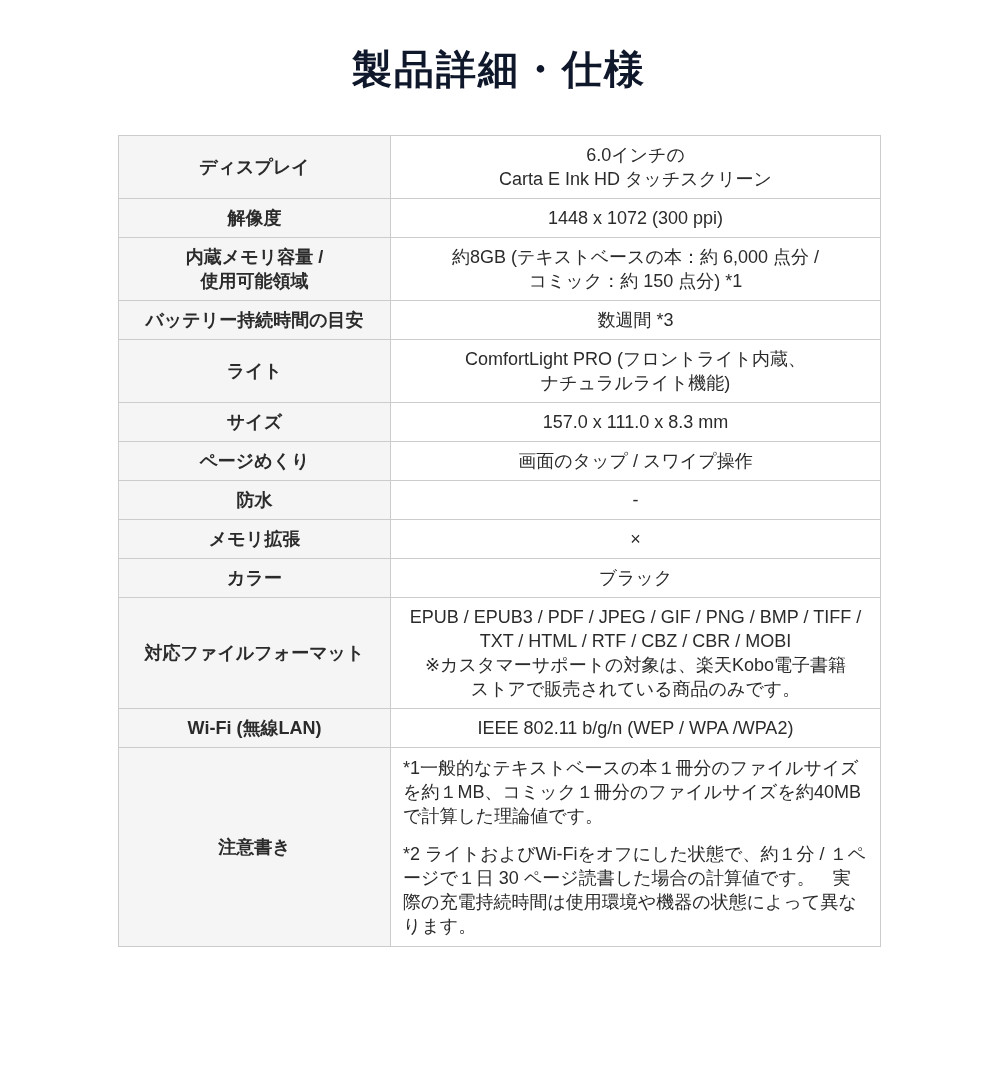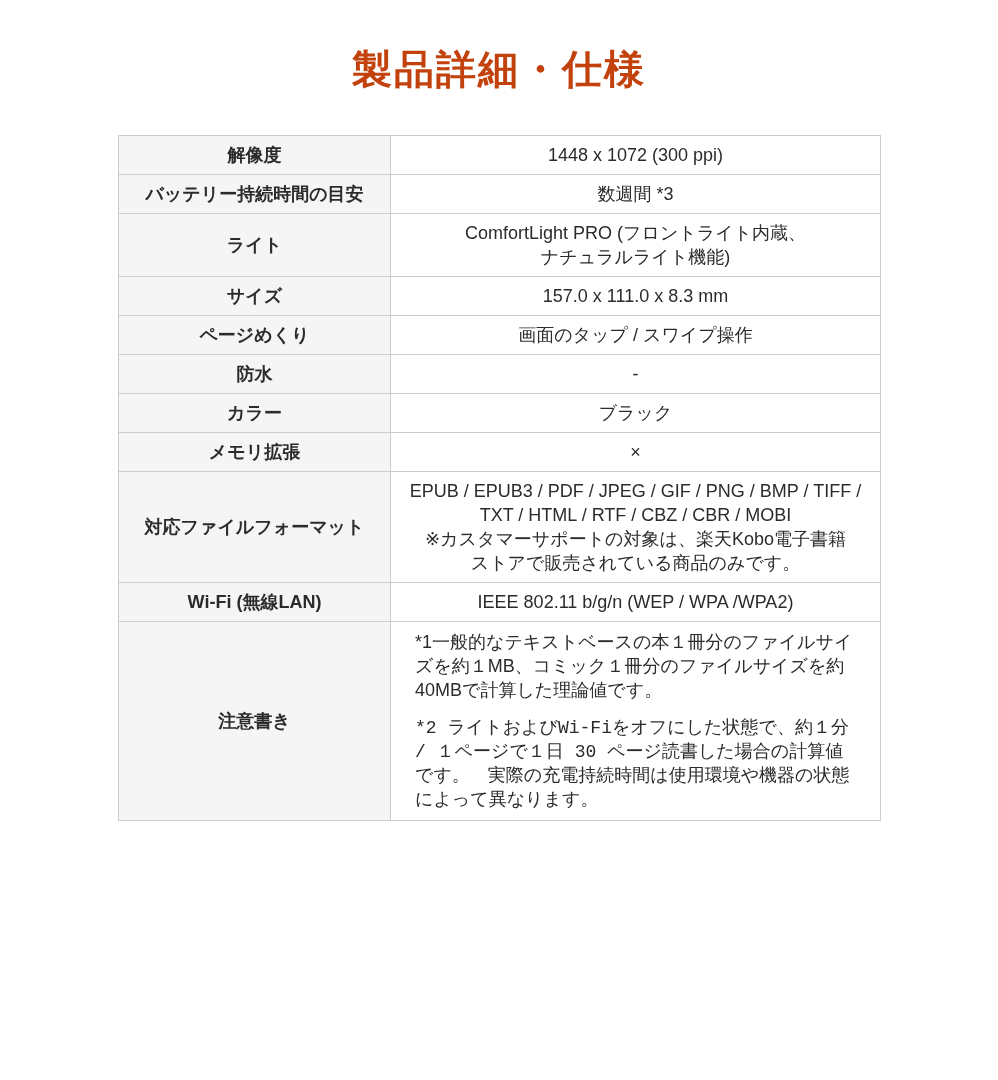--- a/index.html
+++ b/index.html
@@ -19,21 +19,21 @@
   .page {
     width: 998px;
     min-height: 1080px;
     padding-top: 42px;
   }
   .page-title {
     text-align: center;
     font-size: 40px;
     font-weight: bold;
     letter-spacing: 2px;
-    color: #c2410c;
+    color: #0f172a;
     margin-bottom: 38px;
   }
   table.spec-table {
     border-collapse: collapse;
     table-layout: fixed;
     width: 762px;
     margin-left: 118px;
   }
   table.spec-table col.c-label { width: 272px; }
   table.spec-table col.c-value { width: 490px; }
@@ -52,40 +52,51 @@
     white-space: pre-line;
   }
   table.spec-table td {
     background: var(--value-bg);
     text-align: center;
     white-space: pre-line;
   }
   table.spec-table td.left {
     text-align: left;
     white-space: normal;
-    padding: 8px 24px;
+    padding: 8px 12px;
   }
   table.spec-table td.left p { margin: 0; }
-  table.spec-table td.left p + p { margin-top: 14px; font-family: Liberation Mono, monospace; }
+  table.spec-table td.left p + p { margin-top: 14px; }
 </style>
 </head>
 <body>
 
 <div class="page">
   <h1 class="page-title">製品詳細・仕様</h1>
 
   <table class="spec-table">
     <colgroup>
       <col class="c-label">
       <col class="c-value">
     </colgroup>
     <tbody>
         <tr>
+          <th>ディスプレイ</th>
+          <td>6.0インチの
+Carta E Ink HD タッチスクリーン</td>
+        </tr>
+        <tr>
           <th>解像度</th>
           <td>1448 x 1072 (300 ppi)</td>
+        </tr>
+        <tr>
+          <th>内蔵メモリ容量 /
+使用可能領域</th>
+          <td>約8GB (テキストベースの本：約 6,000 点分 /
+コミック：約 150 点分) *1</td>
         </tr>
         <tr>
           <th>バッテリー持続時間の目安</th>
           <td>数週間 *3</td>
         </tr>
         <tr>
           <th>ライト</th>
           <td>ComfortLight PRO (フロントライト内蔵、
 ナチュラルライト機能)</td>
         </tr>
@@ -95,26 +106,26 @@
         </tr>
         <tr>
           <th>ページめくり</th>
           <td>画面のタップ / スワイプ操作</td>
         </tr>
         <tr>
           <th>防水</th>
           <td>-</td>
         </tr>
         <tr>
+          <th>メモリ拡張</th>
+          <td>×</td>
+        </tr>
+        <tr>
           <th>カラー</th>
           <td>ブラック</td>
-        </tr>
-        <tr>
-          <th>メモリ拡張</th>
-          <td>×</td>
         </tr>
         <tr>
           <th>対応ファイルフォーマット</th>
           <td>EPUB / EPUB3 / PDF / JPEG / GIF / PNG / BMP / TIFF /
 TXT / HTML / RTF / CBZ / CBR / MOBI
 ※カスタマーサポートの対象は、楽天Kobo電子書籍
 ストアで販売されている商品のみです。</td>
         </tr>
         <tr>
           <th>Wi-Fi (無線LAN)</th>

